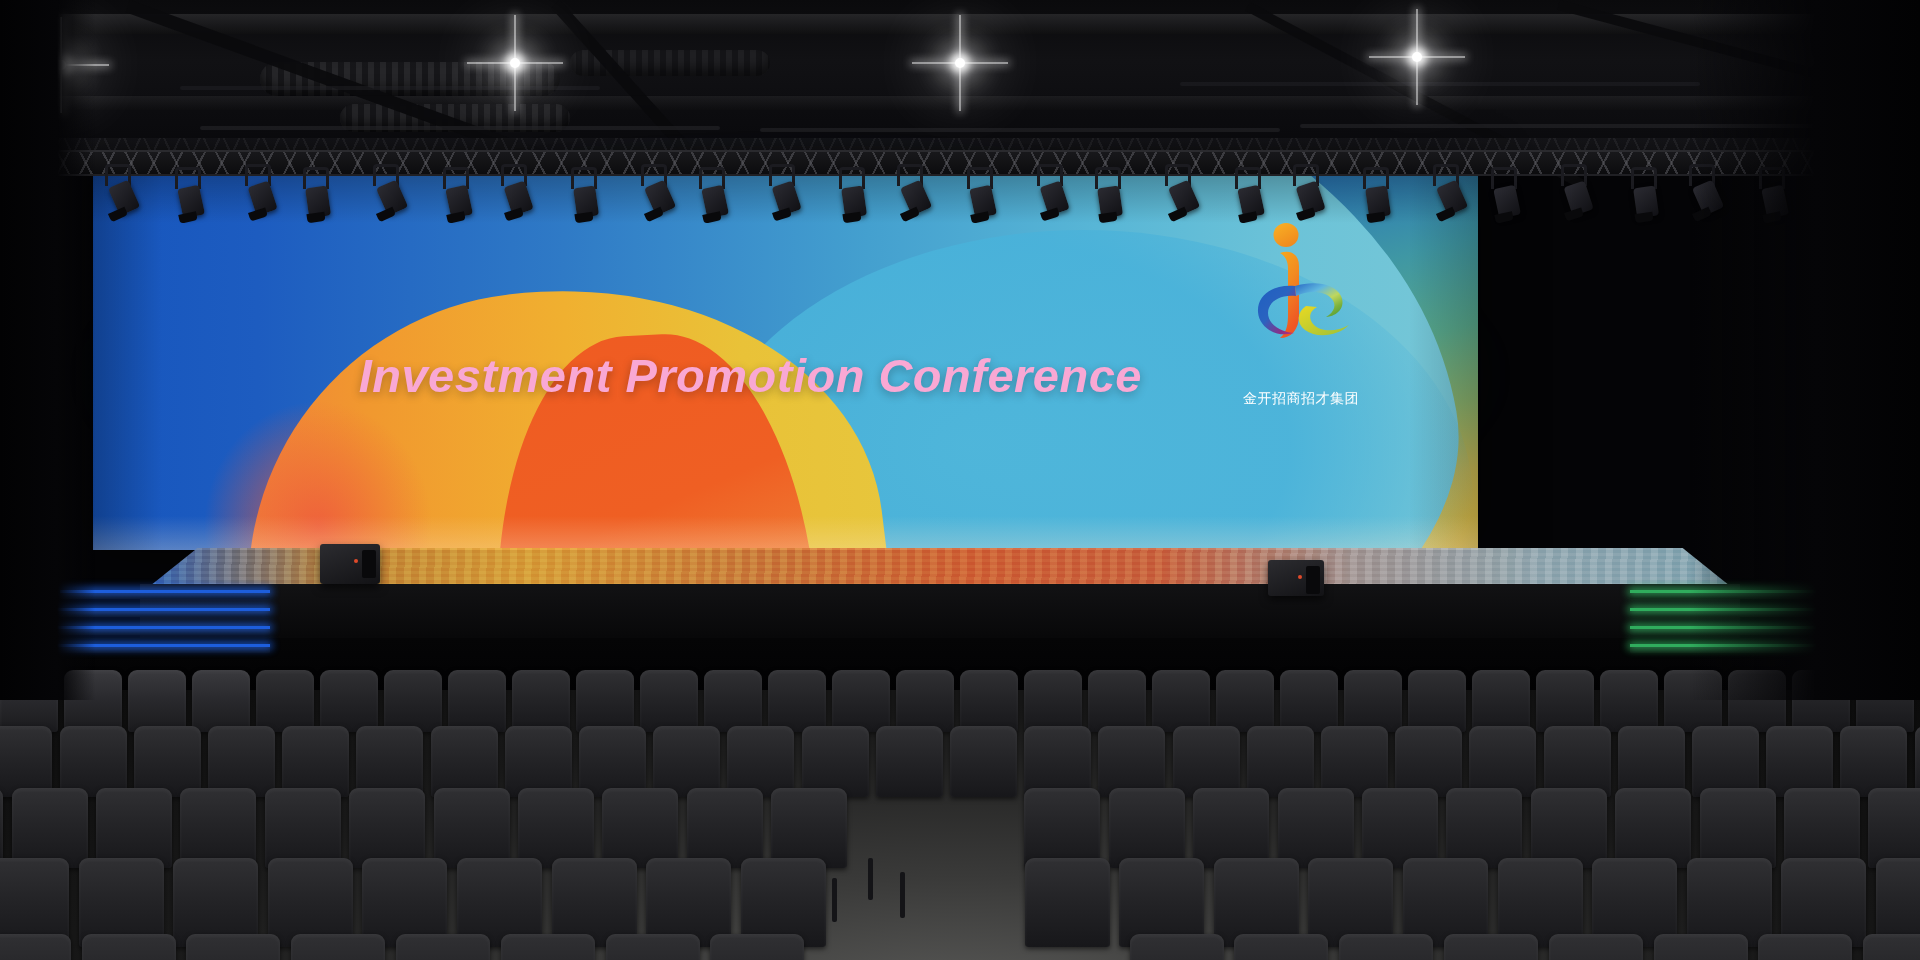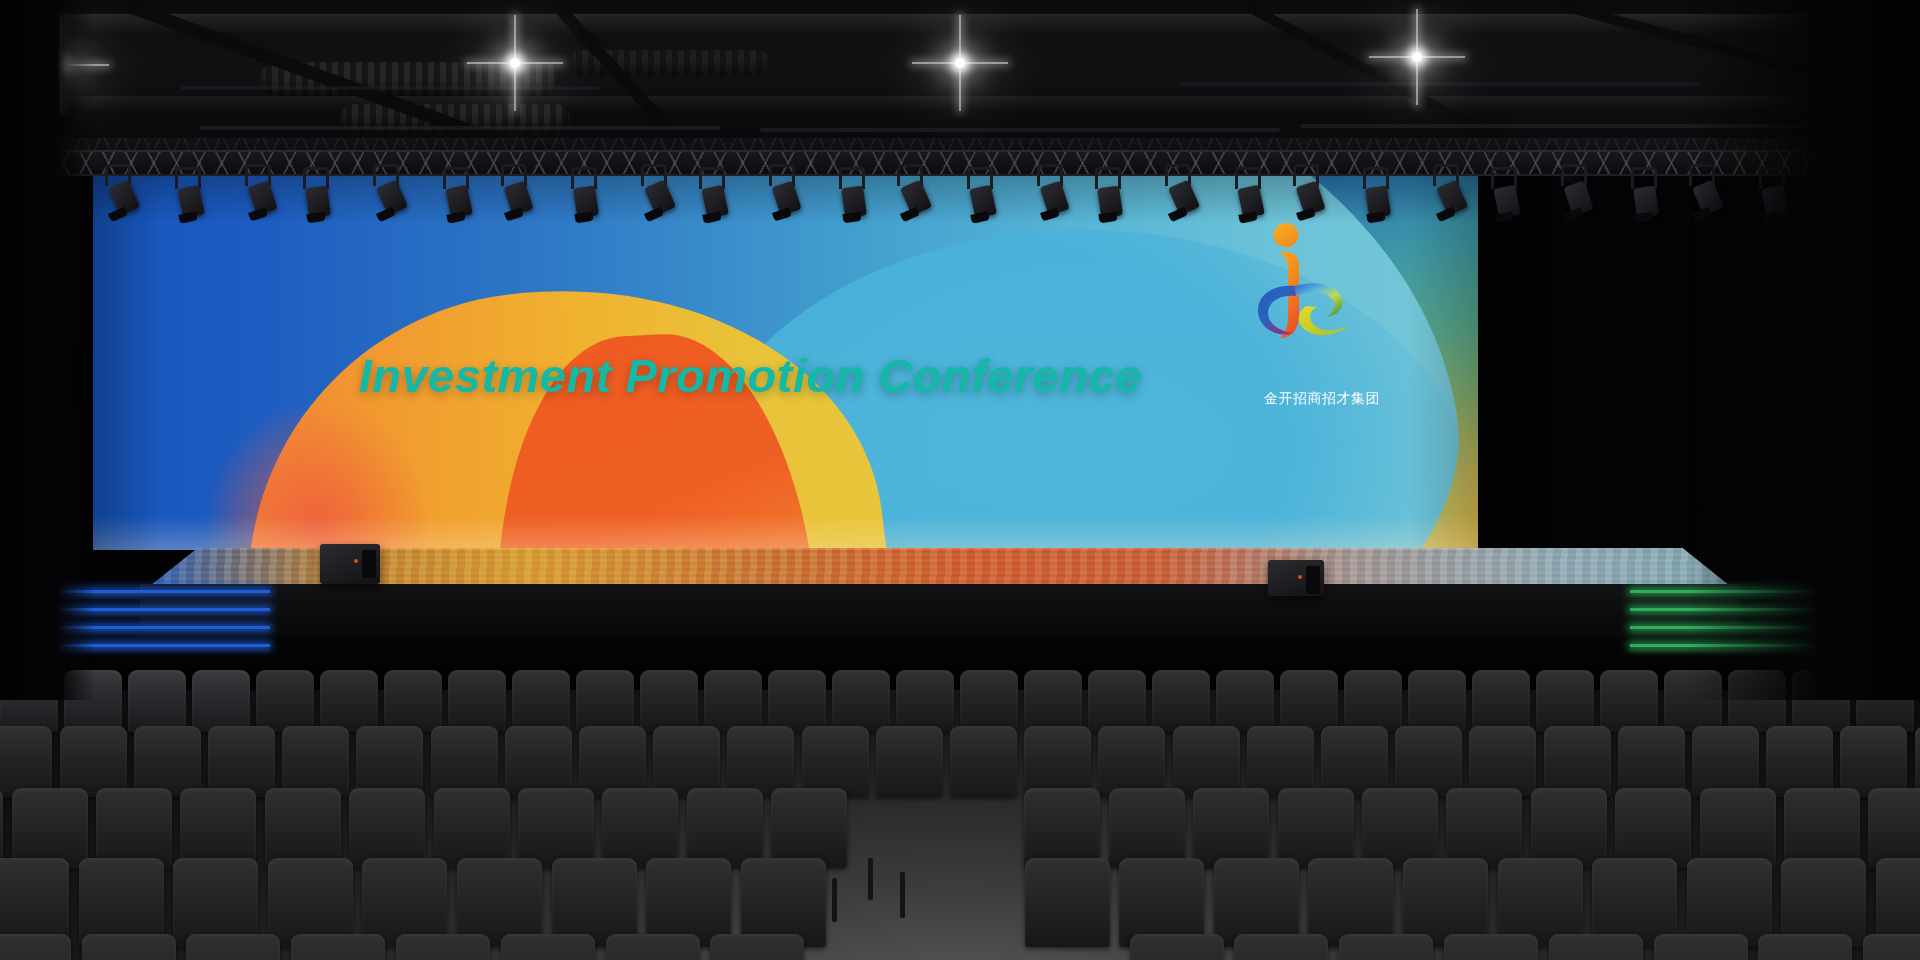--- a/index.html
+++ b/index.html
@@ -165,40 +165,39 @@
   
   .screen-text{ position:absolute; inset:0; z-index:5; }
   .ttl-main{
     position:absolute; left:222px; top:272px; width:920px;
     color:#fff; font-size:86px; line-height:1; font-weight:700; font-style:italic;
     letter-spacing:1px;
     text-shadow:0 3px 12px rgba(0,0,0,.30);
   }
   .ttl-sub{
     position:absolute; left:222px; top:352px; width:920px;
-    color:#14b8a6; font-size:47px; line-height:1; font-weight:700; font-style:italic;
+    color:#f9a8d4; font-size:47px; line-height:1; font-weight:700; font-style:italic;
     text-align:right; letter-spacing:.5px;
     text-shadow:0 3px 10px rgba(0,0,0,.28);
   }
   .ttl-cn{
     position:absolute; left:222px; top:408px; width:920px;
     color:#fff; font-size:40px; line-height:1; font-weight:400;
     text-align:right; letter-spacing:4px;
     font-family:"DejaVu Sans","Liberation Sans",sans-serif;
     text-shadow:0 2px 8px rgba(0,0,0,.25);
   }
 
   
   #logo{ position:absolute; left:1243px; top:222px; width:150px; z-index:5; }
   .logo-mark{ width:118px; height:150px; margin:0 0 10px 6px; }
   .logo-lines{ color:#fff; font-weight:700; font-size:16.5px; line-height:1.18; letter-spacing:.4px; }
   .logo-cn{
     color:#fff; font-weight:400; font-size:14px; letter-spacing:.5px; margin-top:4px;
     font-family:"DejaVu Sans","Liberation Sans",sans-serif;
-    margin-left:21px;
   }
 
   
   #stage{ position:absolute; left:0; top:548px; width:1920px; height:130px; z-index:5; }
   .stage-top{
     position:absolute; left:150px; top:0; width:1580px; height:38px;
     background:linear-gradient(90deg,#3b6fc4 0%,#cf8f3c 12%,#e8a93c 24%,#d9843e 38%,#e06a3a 52%,#d96b44 64%,#b0a2a0 76%,#9fb6bf 88%,#8fb4c2 100%);
     filter:blur(.4px);
     clip-path:polygon(3% 0%, 97% 0%, 100% 100%, 0% 100%);
     opacity:.92;

